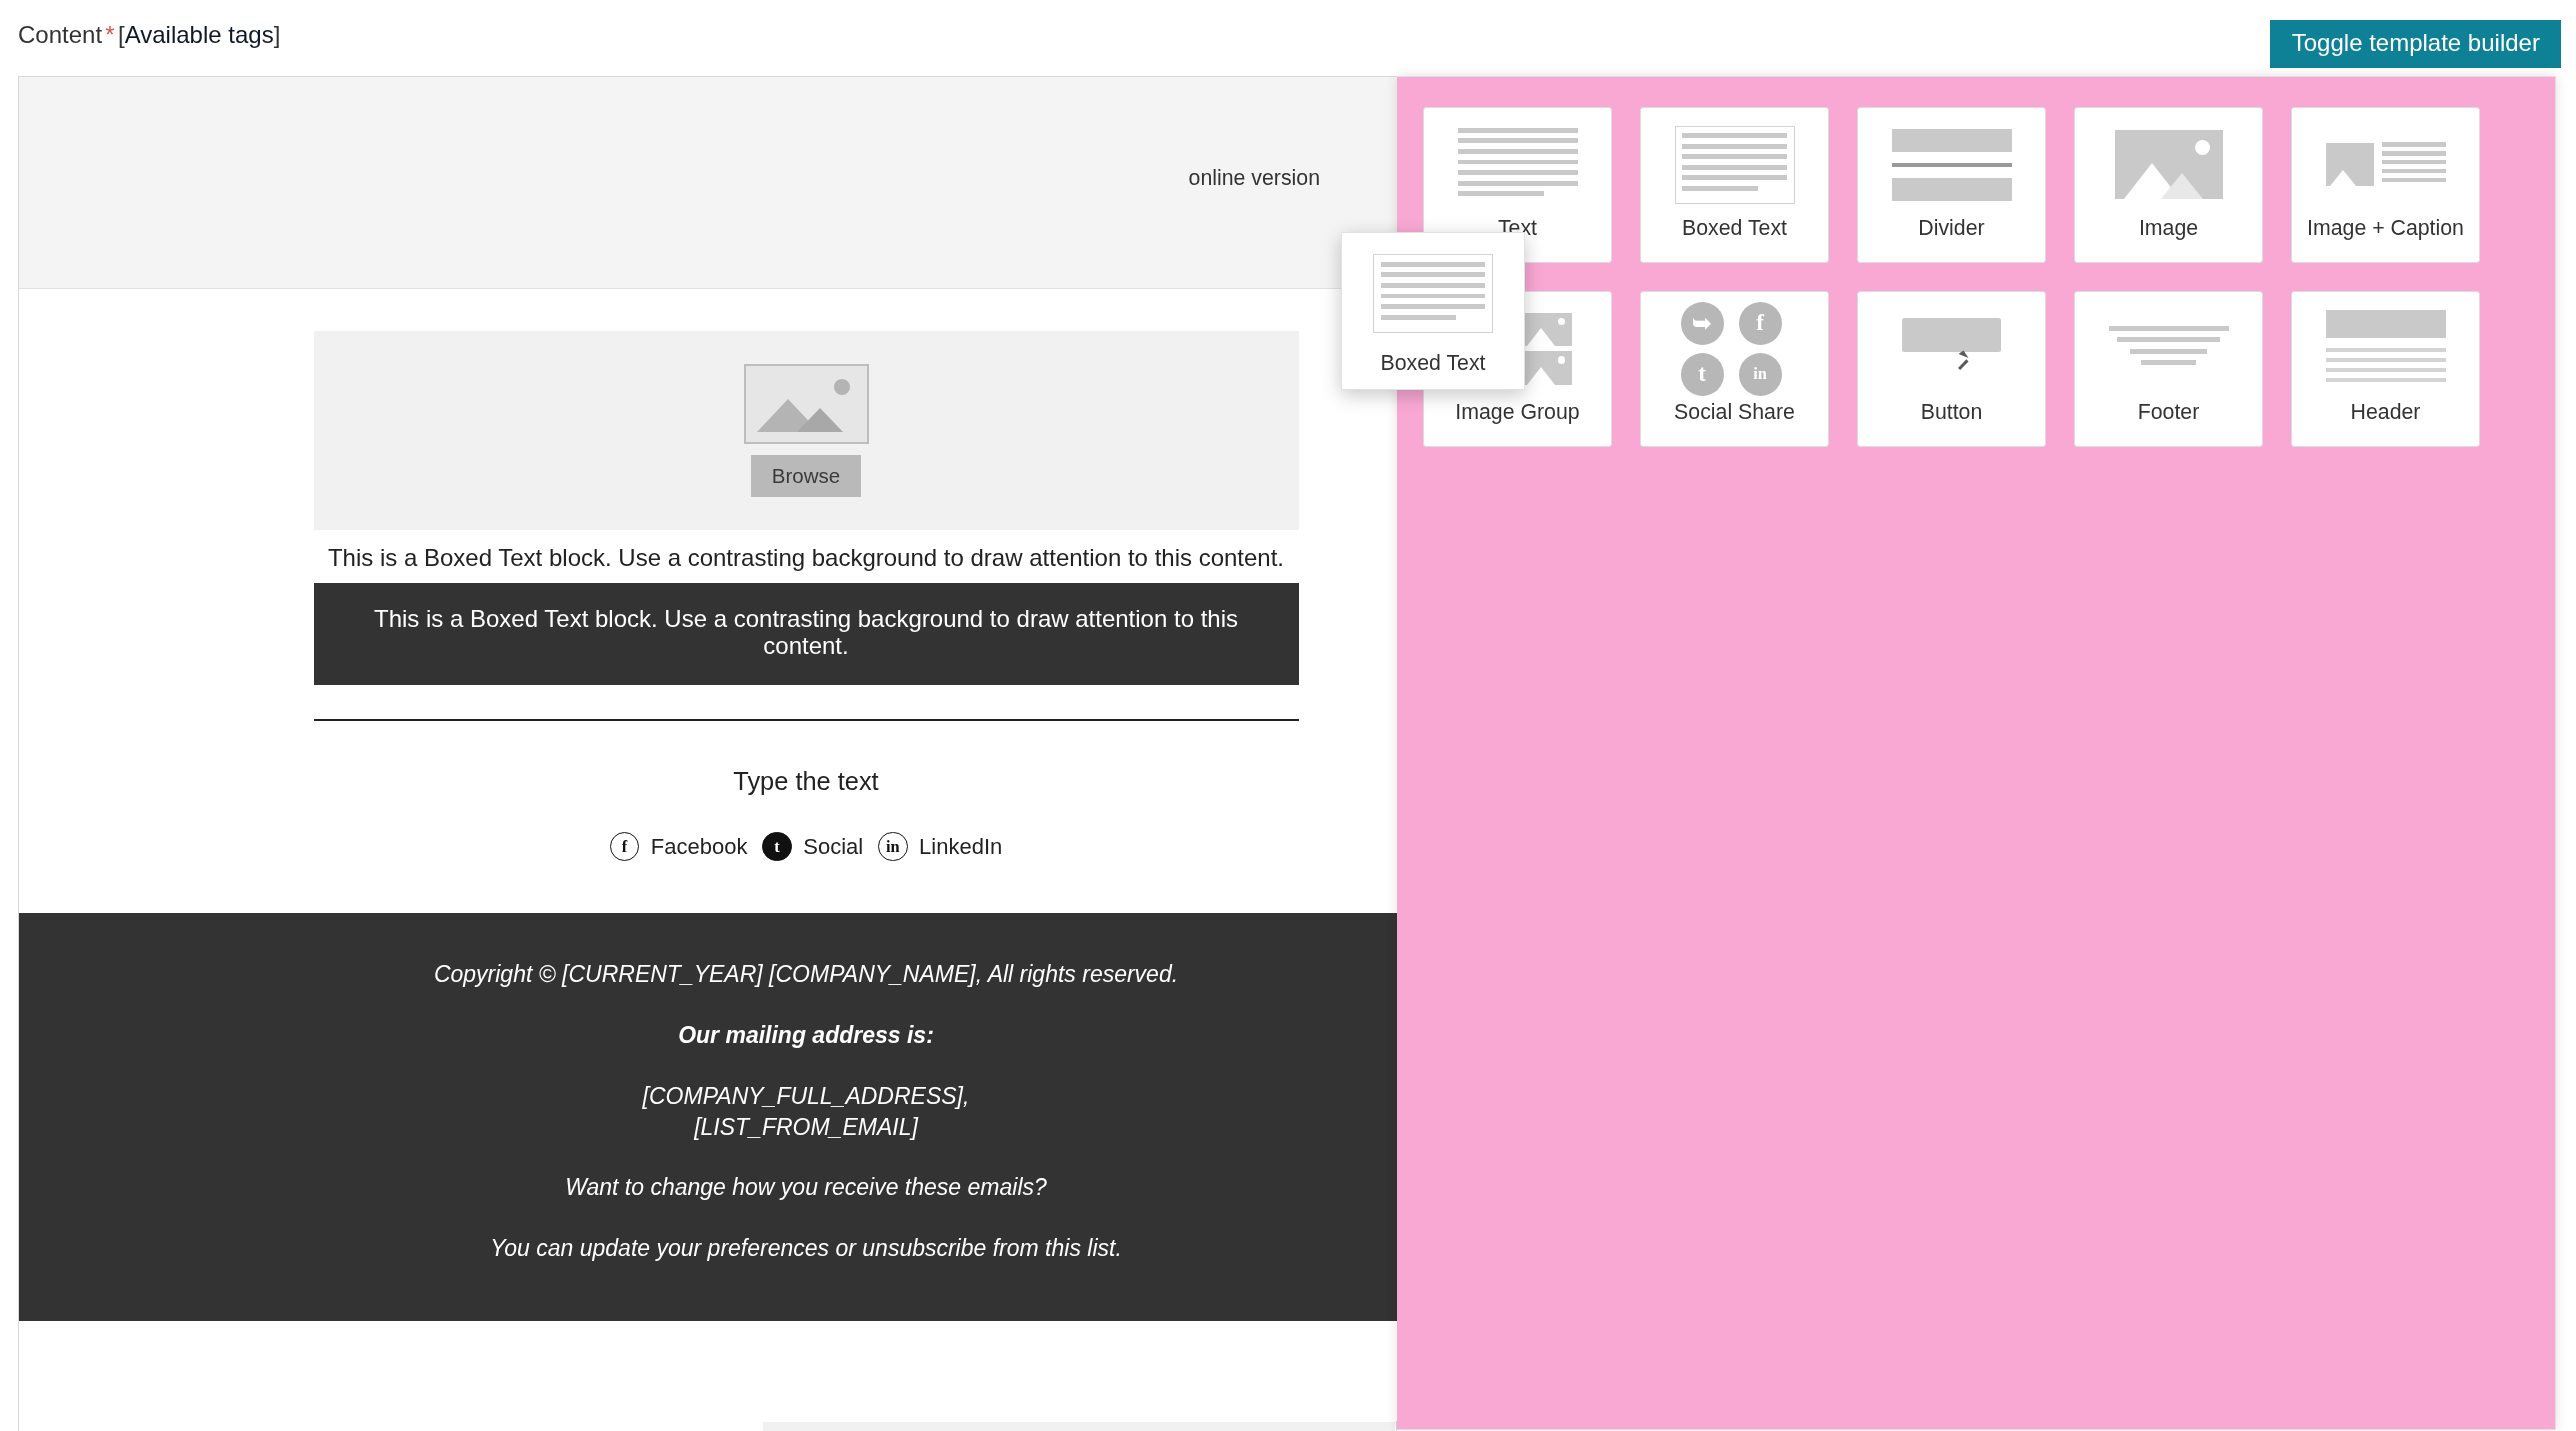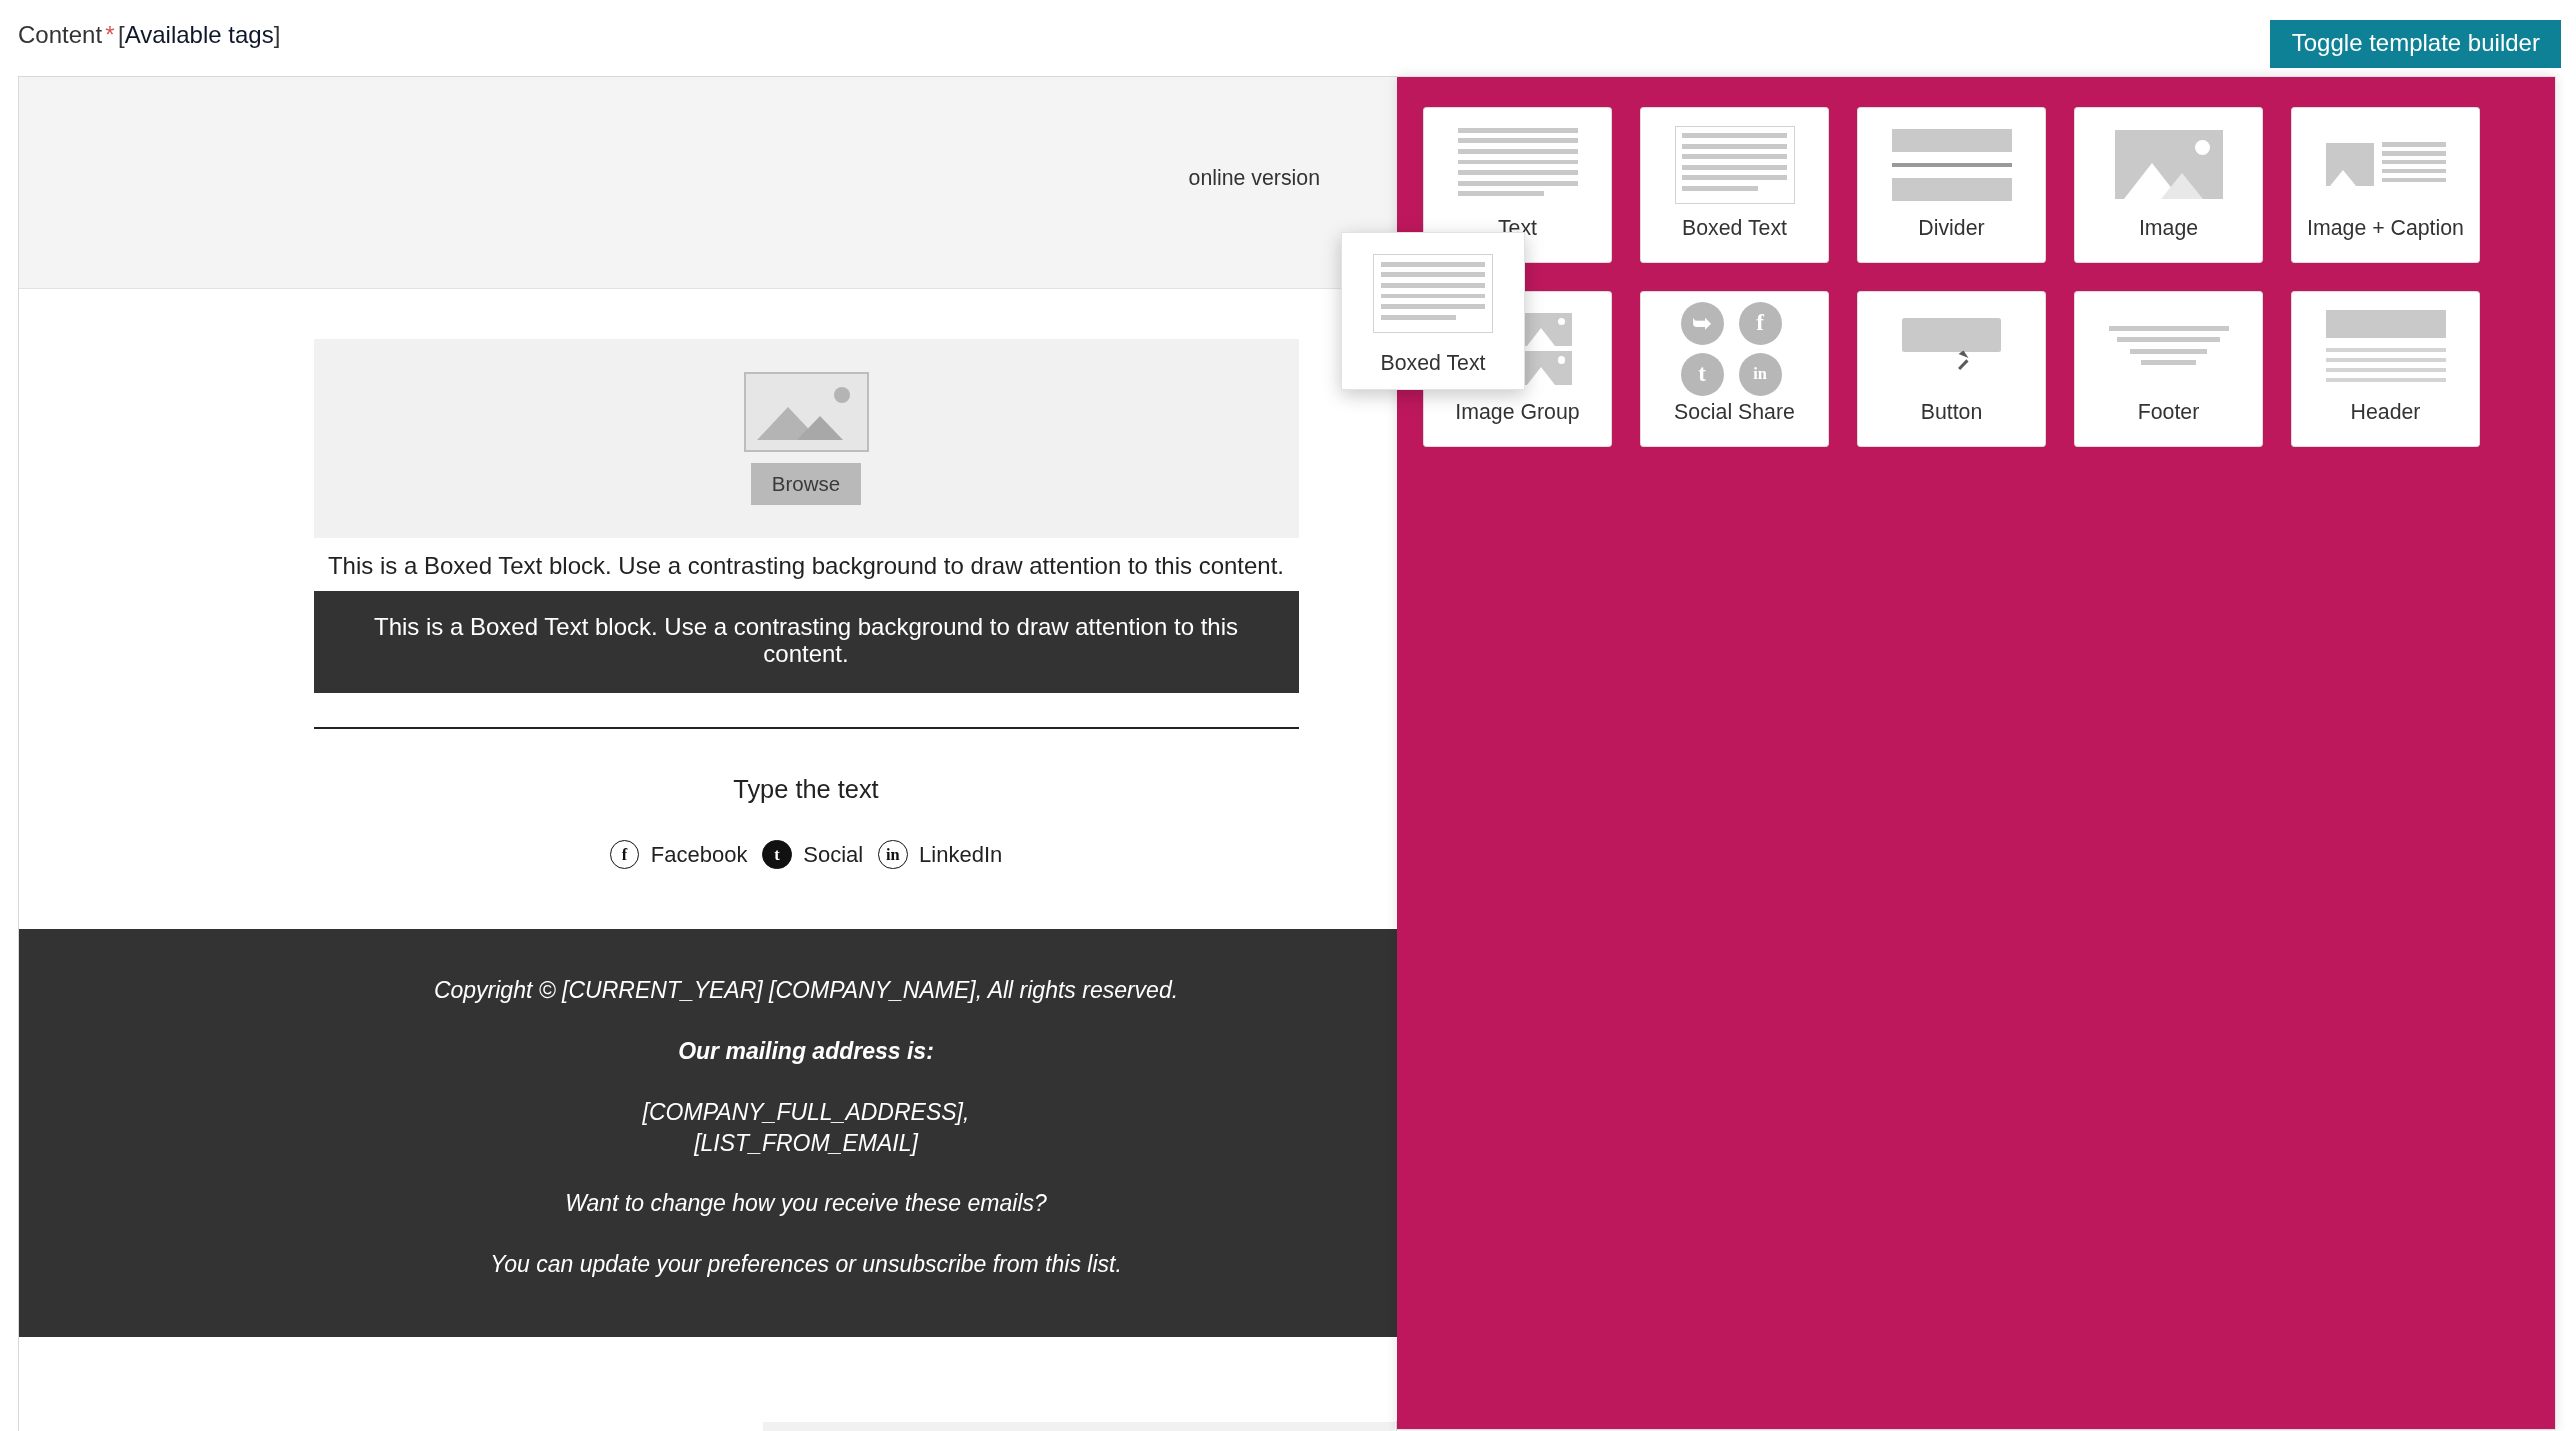--- a/index.html
+++ b/index.html
@@ -75,21 +75,21 @@
     top: 89px;
     font-size: 21.3px;
     color: #333333;
   }
   .body-white {
     background: #ffffff;
     padding: 38px 0 0 0;
   }
   .inner-col {
     width: 985px;
-    margin: 12px auto;
+    margin: 4px auto;
   }
 
   .image-block {
     background: #f1f1f1;
     height: 199px;
     display: flex;
     flex-direction: column;
     align-items: center;
     justify-content: center;
     gap: 11.5px;
@@ -190,21 +190,21 @@
   .footer-block p { margin: 0 0 29.6px 0; font-style: italic; }
   .footer-block p:last-child { margin-bottom: 0; }
   .footer-block .bold { font-weight: bold; }
 
   
   .builder-pane {
     position: absolute;
     left: 1397px; top: 0;
     width: 1159px;
     height: 1354px;
-    background: #be185d;
+    background: #f9a8d4;
     border: 0.8px solid #e0e0e0;
     border-left: none;
     box-shadow: 0 0 11.5px rgba(0,0,0,0.12);
   }
   .block-grid {
     display: grid;
     grid-template-columns: repeat(5, 189px);
     gap: 28px 28px;
     padding: 29.6px 26px;
   }

